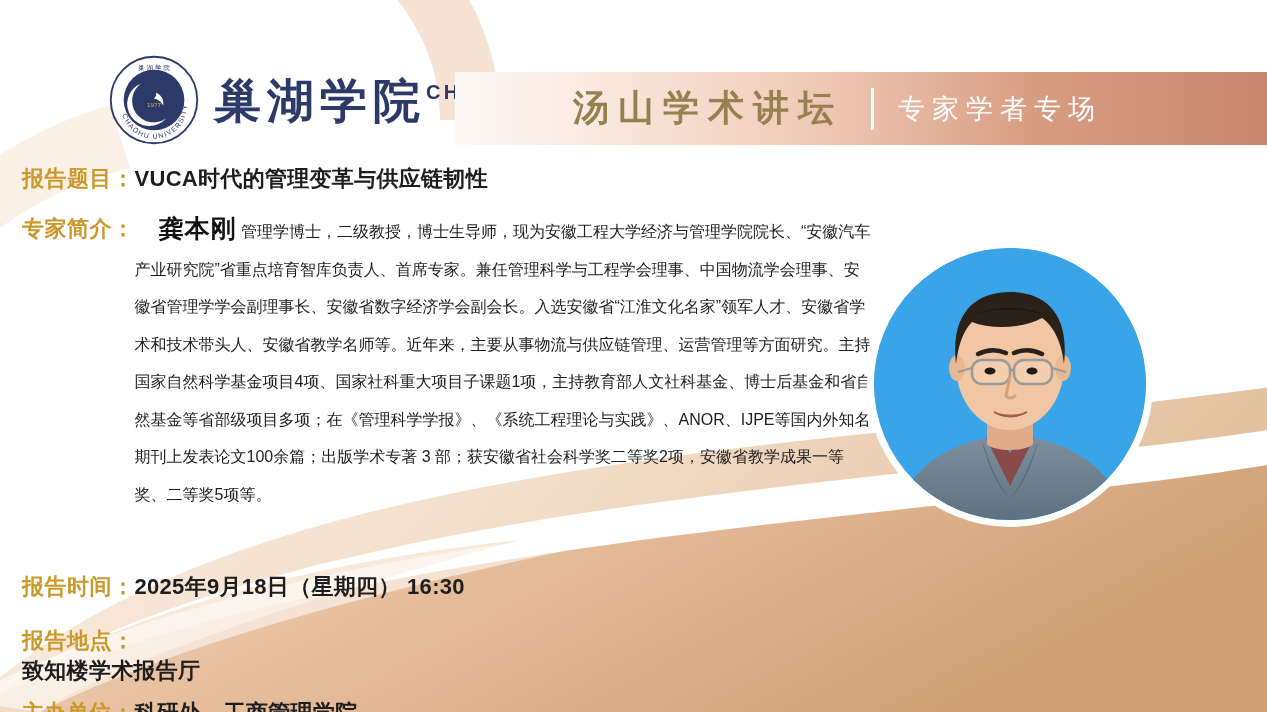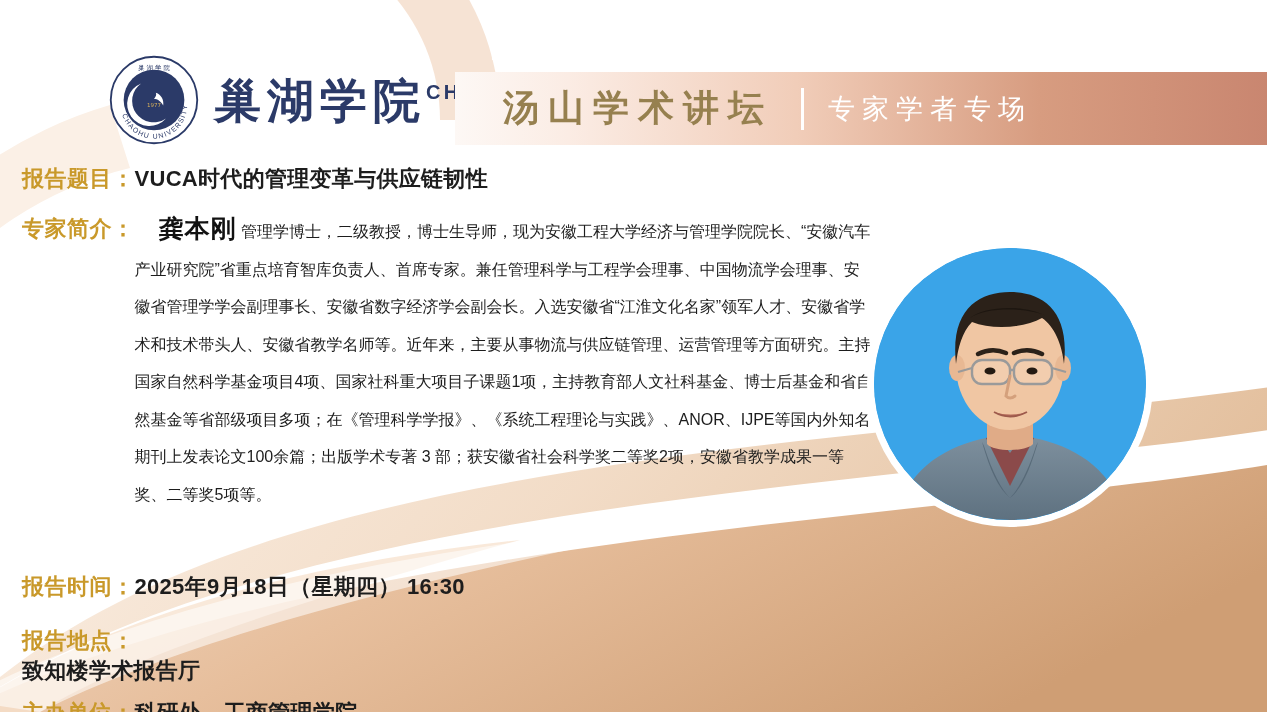--- a/index.html
+++ b/index.html
@@ -30,21 +30,21 @@
     white-space:nowrap;margin-top:4px;
   }
   .banner{
     position:absolute;left:455px;top:72px;width:812px;height:73px;
     background:linear-gradient(90deg,#fdf8f5 0%,#fbece4 14%,#f1cdb9 42%,#d79c80 72%,#c98670 100%);
     display:flex;align-items:center;
   }
   .banner-main{
     font-family:Liberation Serif, serif;
     font-weight:700;font-size:36px;color:#96804f;letter-spacing:9px;
-    margin-left:48px;white-space:nowrap;
+    margin-left:118px;white-space:nowrap;
   }
   .banner-divider{
     width:3px;height:42px;background:#ffffff;margin:0 24px 0 28px;flex:0 0 auto;
   }
   .banner-sub{
     font-family:"DejaVu Serif","Liberation Serif",serif;
     font-size:27px;color:#ffffff;letter-spacing:7px;white-space:nowrap;
   }
 
   

